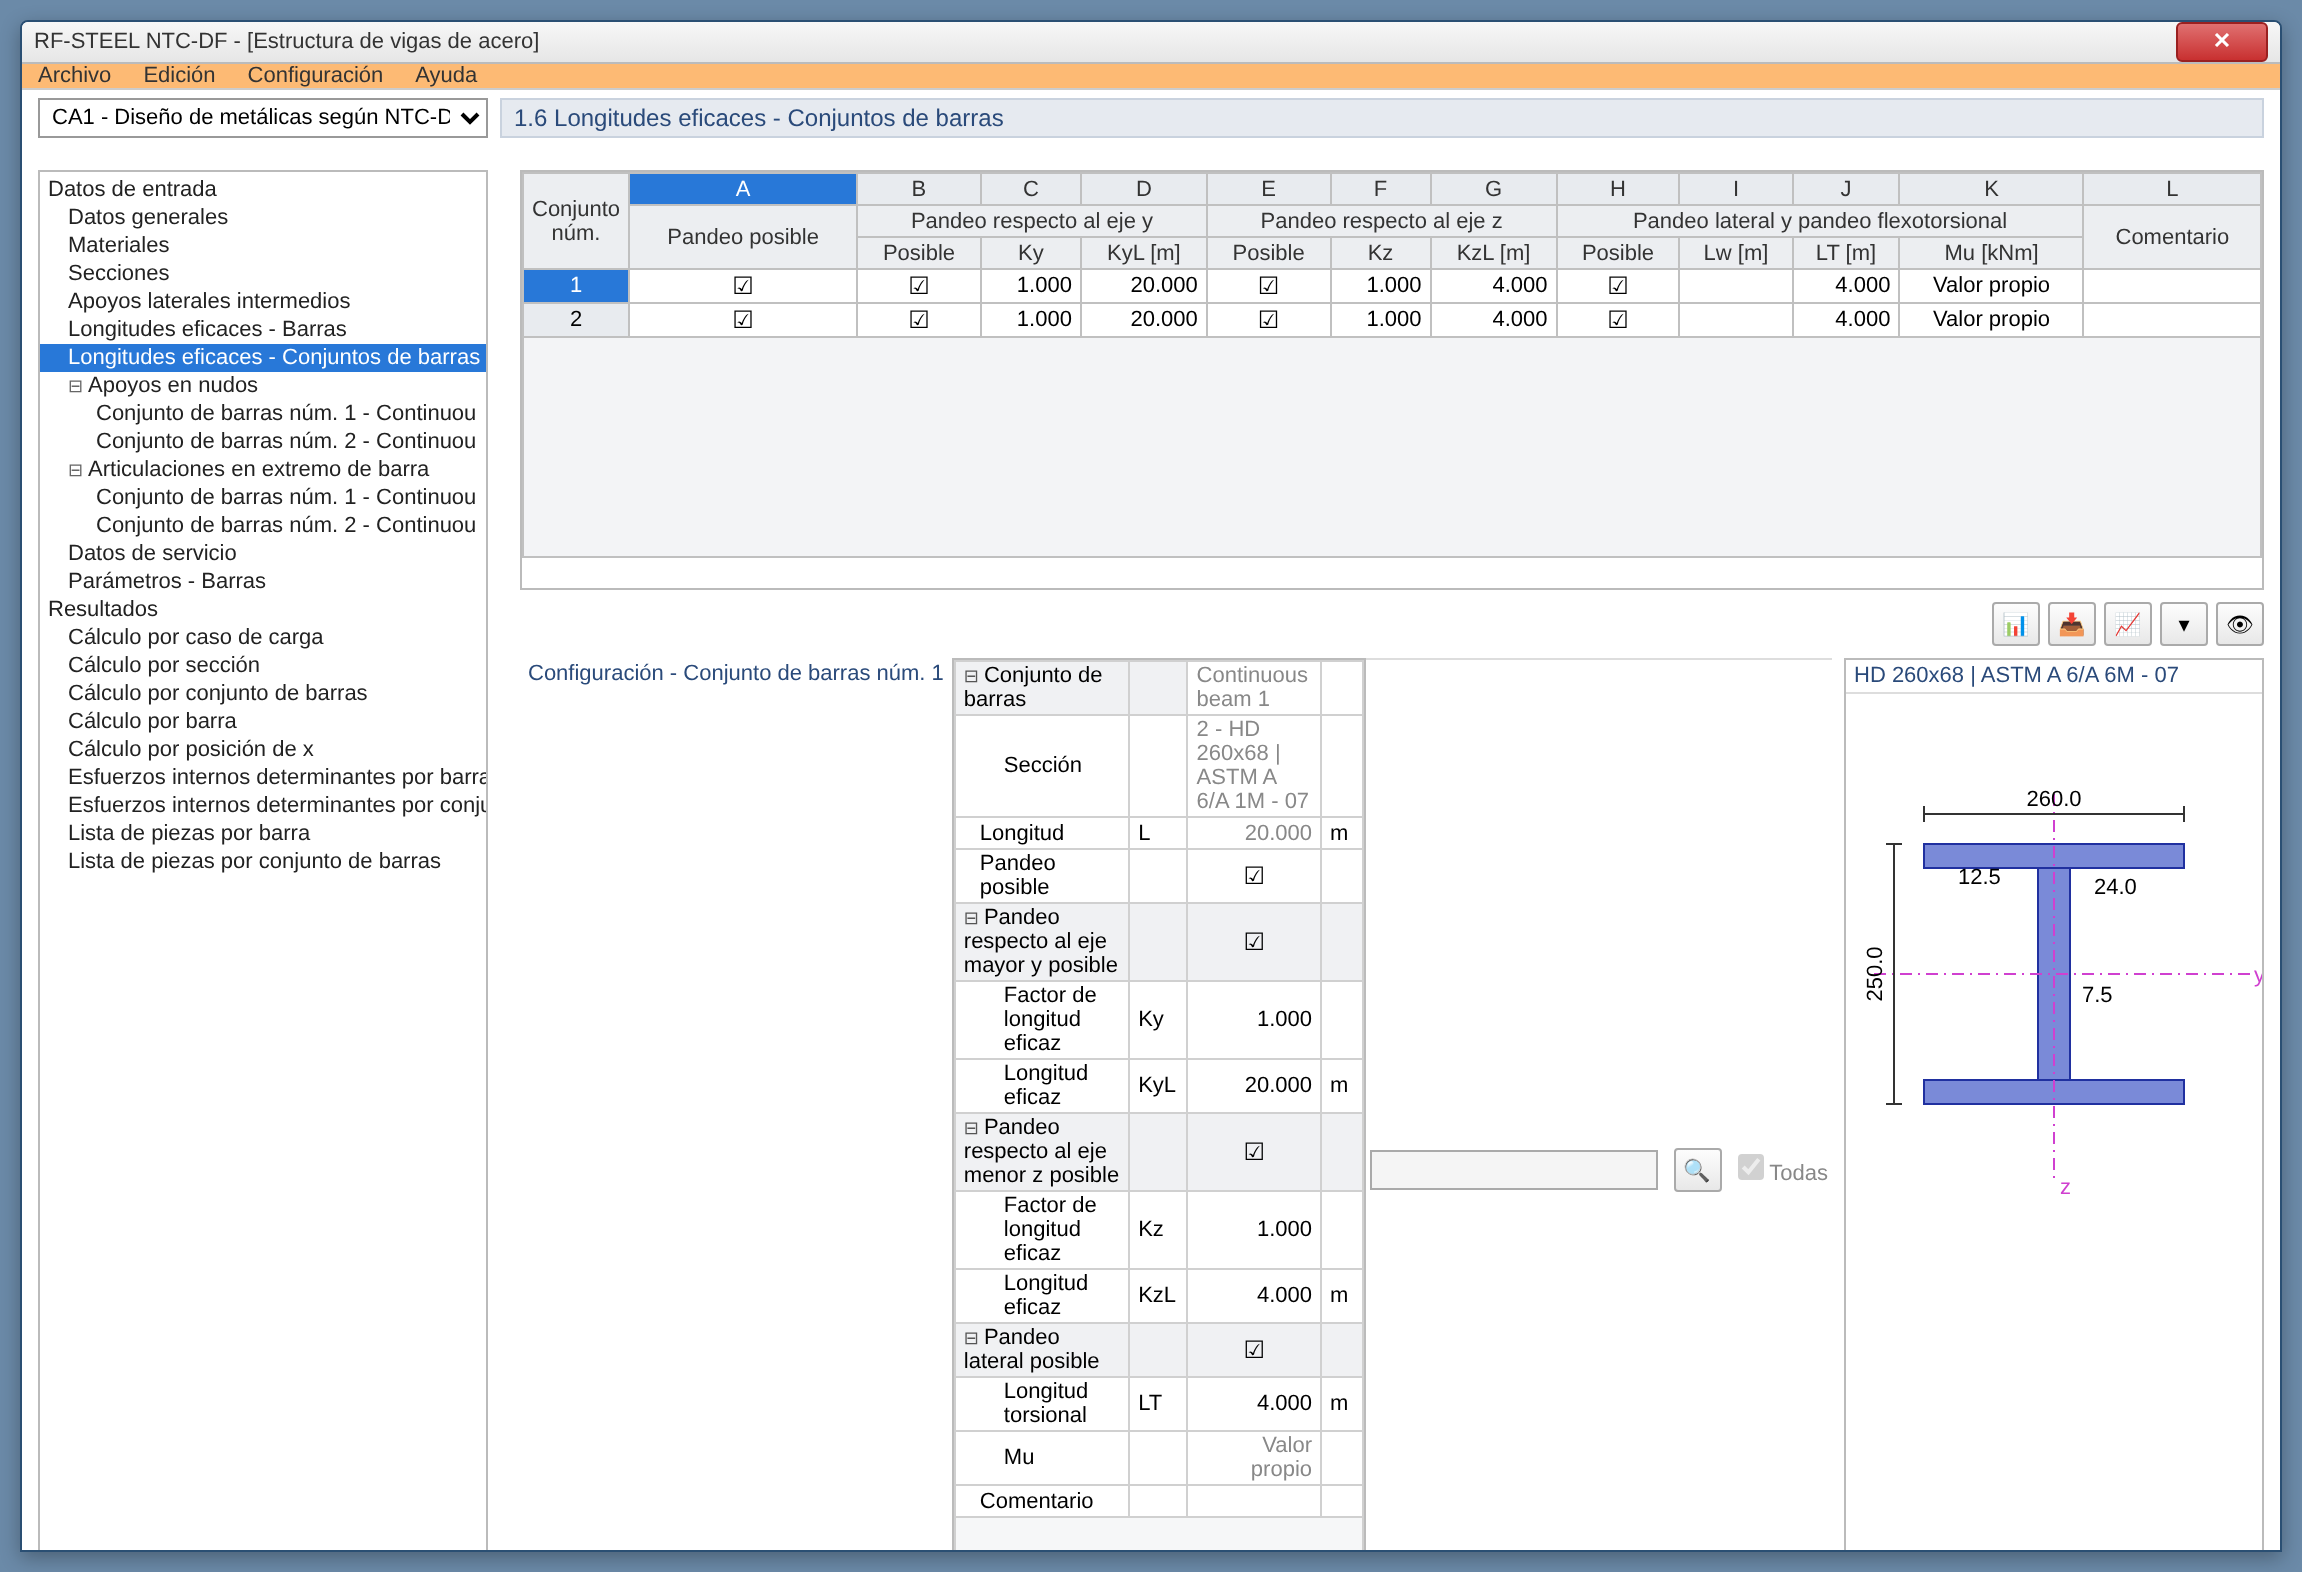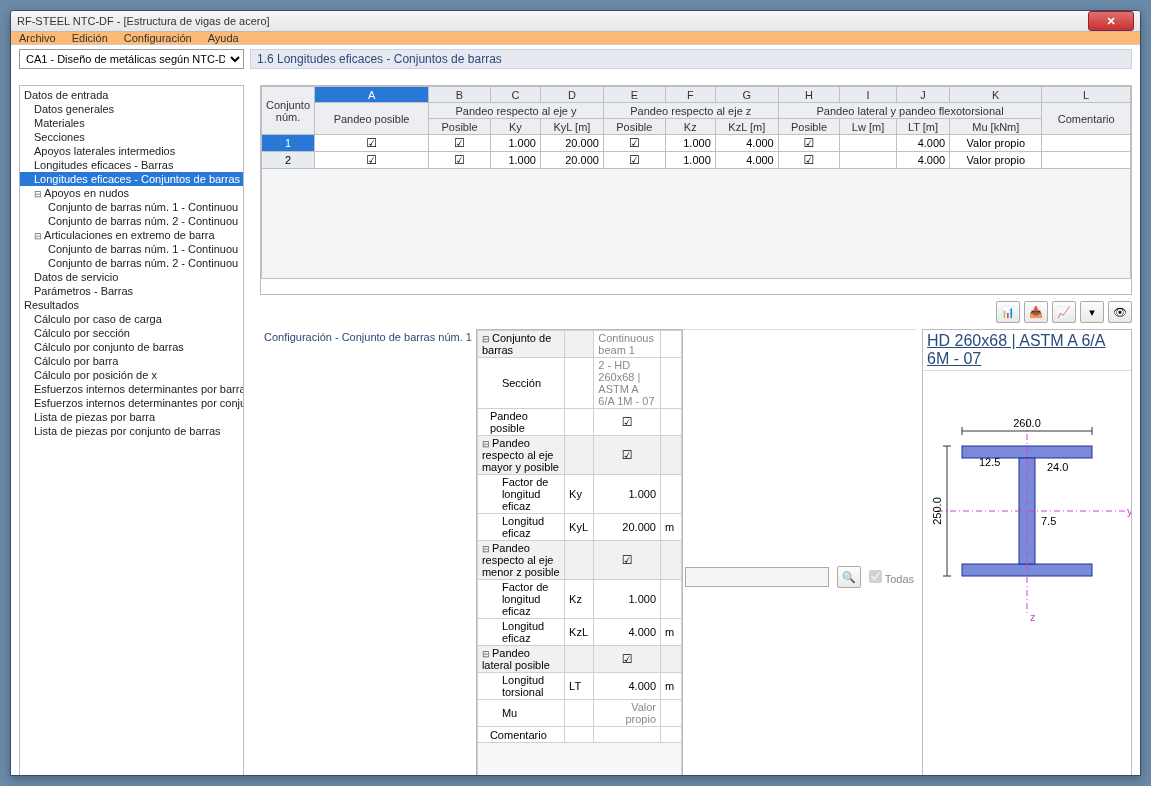--- a/index.html
+++ b/index.html
@@ -49,21 +49,21 @@
 .prop-grid td.label { width: 290px; }
 .prop-grid td.sym { width: 48px; }
 .prop-grid td.val { width: 98px; text-align: right; background:#fff; }
 .prop-grid td.unit { width: 60px; }
 .prop-grid td.ro { color: #888; }
 .prop-grid td.grphead { background: #f0f1f3; }
 .exp::before { content: "⊟ "; color:#555; font-size:9px;}
 .bottom-controls { display: flex; align-items: center; gap: 8px; padding: 4px 2px; border-top: 1px solid #ddd; }
 .bottom-controls input[type="text"] { flex: 1; height: 20px; border: 1px solid #aaa; background:#f5f5f5; }
 .preview-pane { width: 210px; border: 1px solid #bbb; display: flex; flex-direction: column; }
-.preview-title { padding: 2px 4px; color: #2a4a7a; border-bottom: 1px solid #ddd; font-size:16px;text-decoration:underline; }
+.preview-title { padding: 2px 4px; color: #2a4a7a; border-bottom: 1px solid #ddd; font-size:11px; }
 .preview-body { flex: 1; position: relative; background: #fff; }
 .preview-foot { display: flex; justify-content: space-between; padding: 2px 4px; border-top: 1px solid #ddd; align-items:center; }
 .preview-foot .tbtn { width:24px; height:20px;}
 .unit-label { color: #555; font-size: 10px; }
 .footer { height: 40px; border-top: 1px solid #ccc; display: flex; align-items: center; padding: 0 8px; gap: 8px; }
 .footer .spacer { flex: 1; }
 .btn { height: 24px; padding: 0 14px; border: 1px solid #8a8a8a; background: linear-gradient(#fdfdfd,#e4e4e4); border-radius: 3px; cursor: pointer; }
 .btn.primary { border-color: #2f7dd1; box-shadow: 0 0 0 1px #a8d0f5 inset; font-weight: bold; }
 .iconbtn { width: 26px; height: 24px; border: 1px solid #999; background: linear-gradient(#fdfdfd,#e4e4e4); border-radius: 3px; cursor:pointer; display:flex;align-items:center;justify-content:center;}
 svg { display:block; }
@@ -226,20 +226,26 @@
                       <td class="val ro" style="text-align:left">Continuous beam 1</td>
                       <td class="unit"></td>
                     </tr>
                 <tr>
                       <td class="label" style="padding-left:24px">Sección</td>
                       <td class="sym"></td>
                       <td class="val ro" style="text-align:left">2 - HD 260x68 | ASTM A 6/A 1M - 07</td>
                       <td class="unit"></td>
                     </tr>
                 <tr>
+                      <td class="label" style="padding-left:12px">Longitud</td>
+                      <td class="sym">L</td>
+                      <td class="val ro">20.000</td>
+                      <td class="unit">m</td>
+                    </tr>
+                <tr>
                       <td class="label" style="padding-left:12px">Pandeo posible</td>
                       <td class="sym"></td>
                       <td class="val" style="text-align:center"><span class="chk"></span></td>
                       <td class="unit"></td>
                     </tr>
                 <tr>
                       <td class="label grphead"><span class="exp"></span><span>Pandeo respecto al eje mayor y posible</span></td>
                       <td class="sym grphead"></td>
                       <td class="val grphead" style="text-align:center"><span class="chk"></span></td>
                       <td class="unit grphead"></td>

